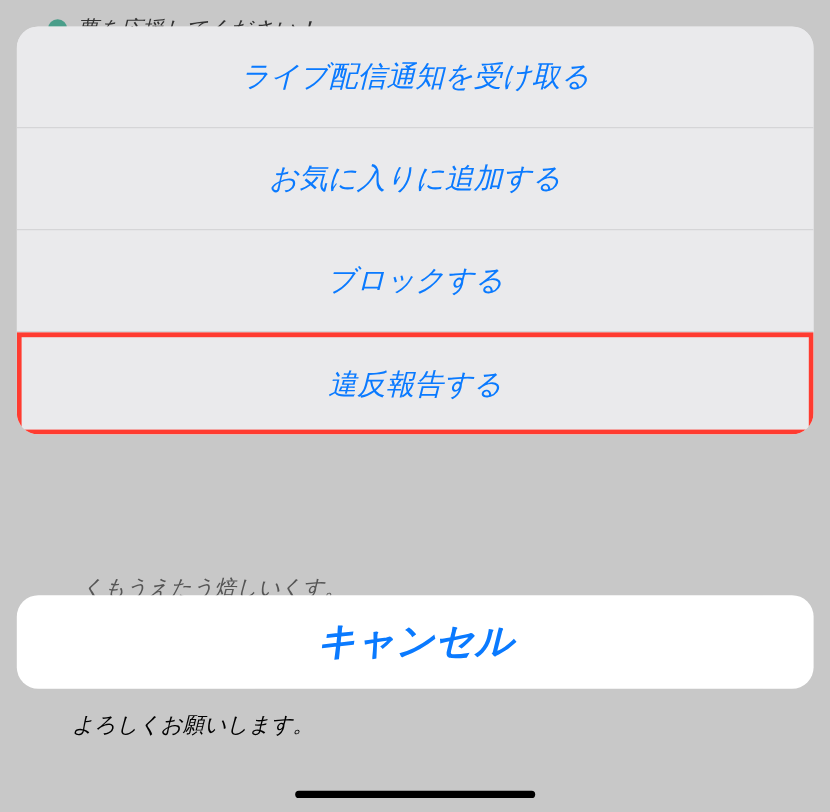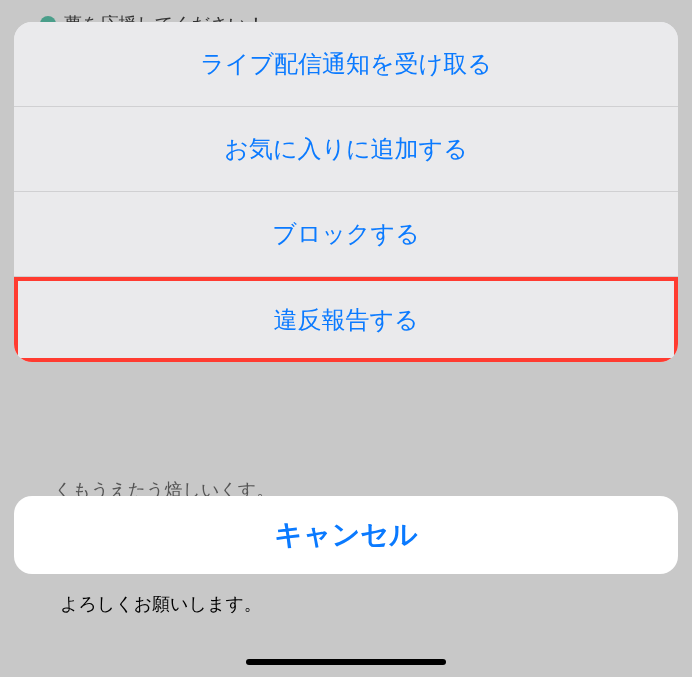--- a/index.html
+++ b/index.html
@@ -1,18 +1,19 @@
 <!DOCTYPE html>
 <html><head>
   <meta charset="utf-8">
   <style>
     * {
       margin: 0;
       padding: 0;
       box-sizing: border-box;
+      font-style: italic;
     }
     
     body {
       width: 692px;
       height: 677px;
       background: #c8c8c8;
       font-family: -apple-system, BlinkMacSystemFont, "Hiragino Sans", sans-serif;
       position: relative;
       overflow: hidden;
     }
@@ -42,21 +43,21 @@
     }
     
     .bg-text {
       color: #333;
       font-size: 18px;
     }
     
     .bg-text-mid {
       position: absolute;
       top: 478px;
-      left: 54px;
+      left: 68px;
       color: #555;
       font-size: 18px;
     }
     
     .bg-text-bottom {
       position: absolute;
       top: 592px;
       left: 60px;
       color: #000000;
       font-size: 18px;
@@ -97,21 +98,21 @@
       position: absolute;
       top: 496px;
       left: 14px;
       right: 14px;
       height: 78px;
       background: #ffffff;
       border-radius: 18px;
       display: flex;
       align-items: center;
       justify-content: center;
-      font-size: 28px;
+      font-size: 32px;
       font-weight: 600;
       color: #0a7aff;
       cursor: pointer;
     }
     
     .home-indicator {
       position: absolute;
       bottom: 12px;
       left: 50%;
       transform: translateX(-50%);

